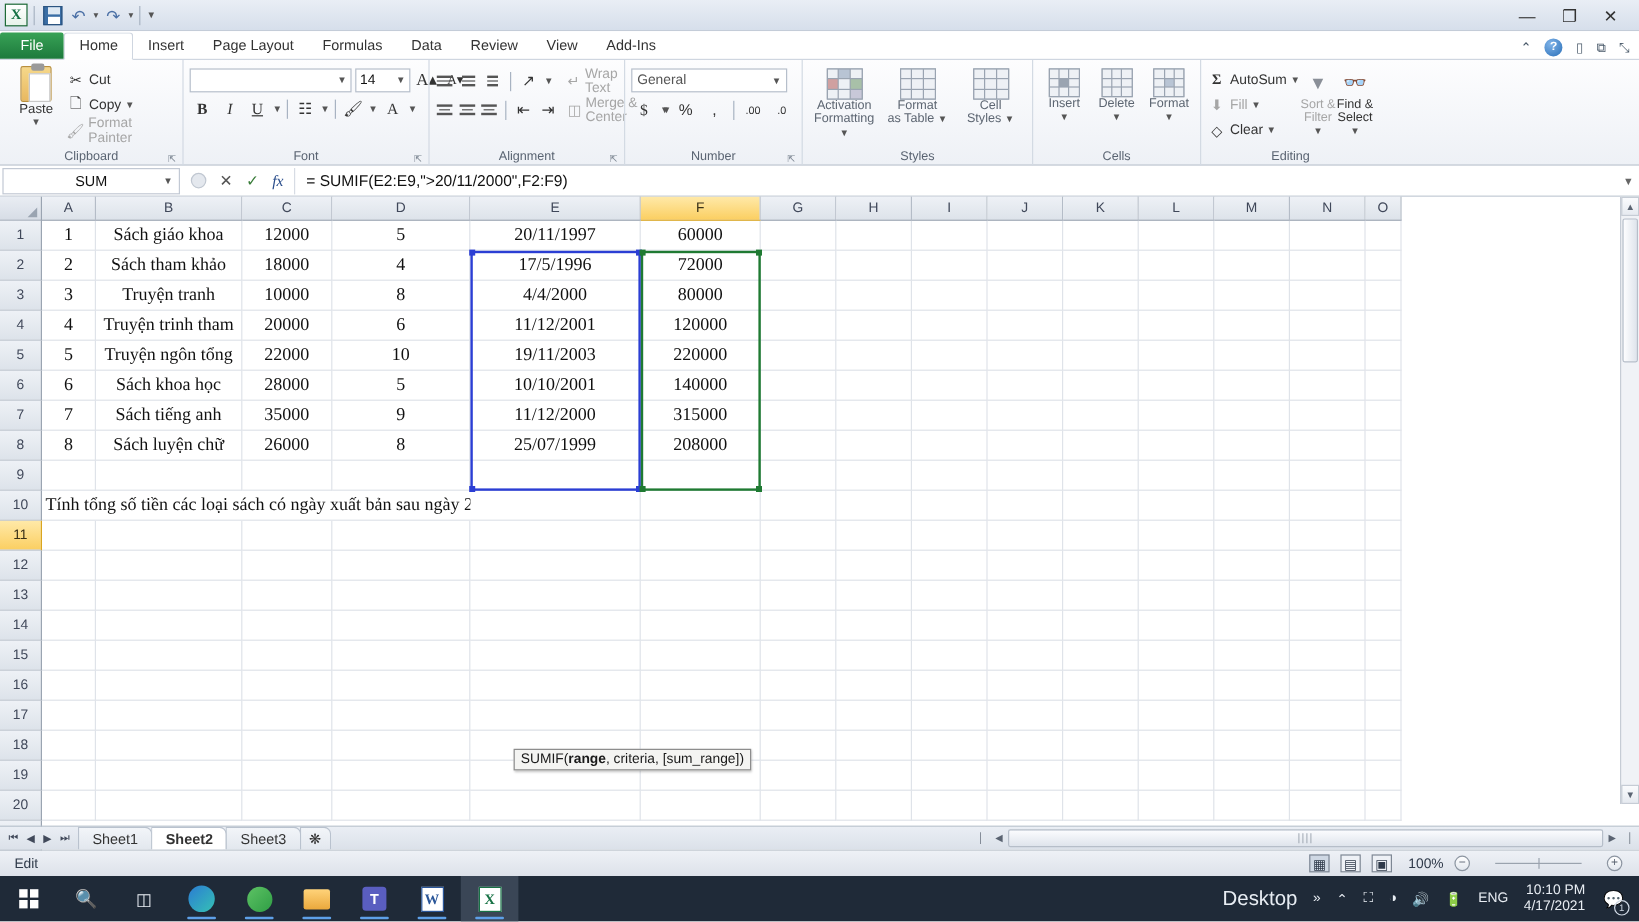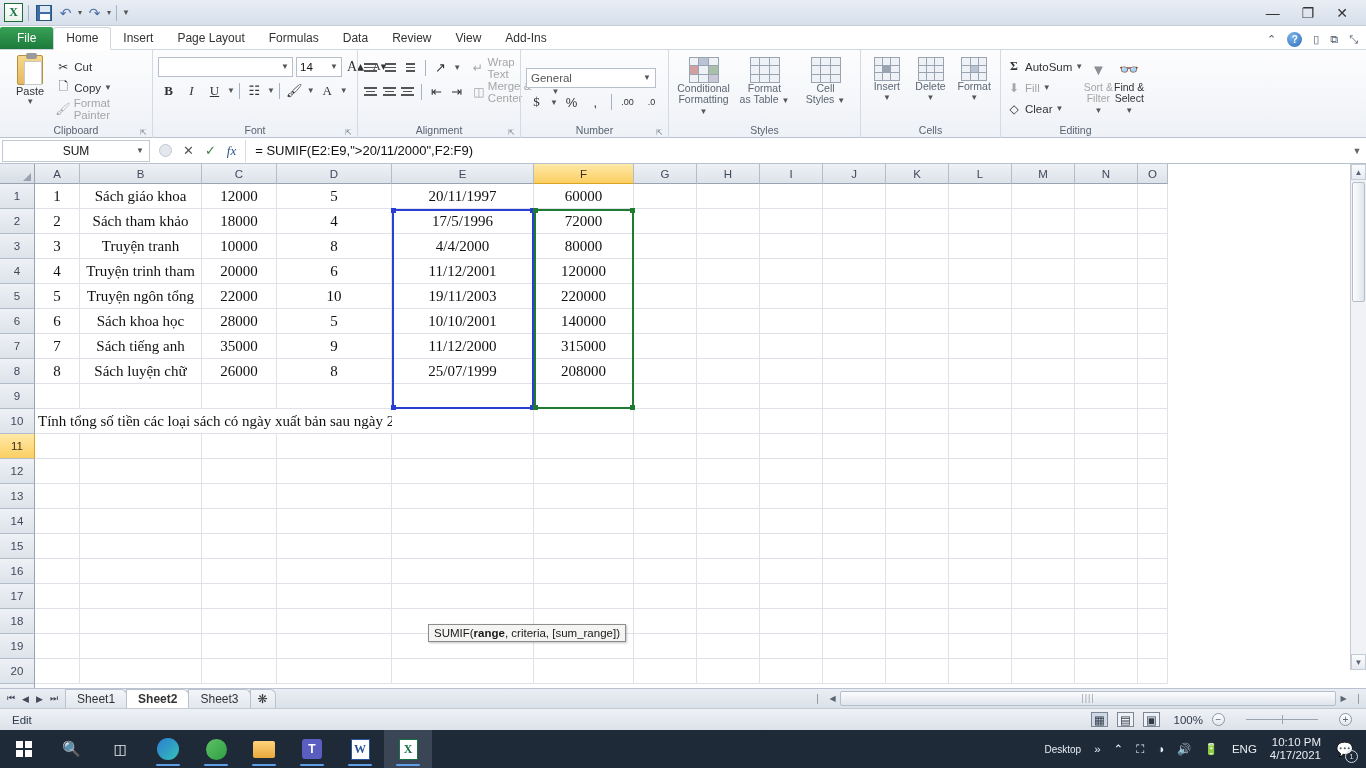--- a/index.html
+++ b/index.html
@@ -133,21 +133,21 @@
 
   
   .taskbar{position:absolute;left:0;top:730px;width:1366px;height:38px;background:#1f2a38;display:flex;align-items:center;color:#e8edf3;}
   .tkitem{width:48px;height:38px;display:flex;align-items:center;justify-content:center;position:relative;}
   .tkitem.run:after{content:"";position:absolute;bottom:2px;left:12px;width:24px;height:2px;background:#5ea0e8;border-radius:1px;}
   .tkitem.active{background:#3a4656;}
   .winlogo{width:16px;height:16px;display:grid;grid-template-columns:1fr 1fr;grid-template-rows:1fr 1fr;gap:2px;}
   .winlogo i{background:#fff;display:block;}
   .tray{margin-left:auto;display:flex;align-items:center;gap:13px;padding-right:10px;font-size:11.5px;}
   .clock{display:flex;flex-direction:column;align-items:flex-end;line-height:13px;font-size:11.5px;}
-  .deskbtn{font-size:10px;}
+  .deskbtn{font-size:17px;}
   .notif{width:22px;height:22px;position:relative;display:flex;align-items:center;justify-content:center;}
   .badge{position:absolute;right:-2px;bottom:-3px;width:13px;height:13px;border-radius:50%;border:1px solid #cfd8e4;color:#cfd8e4;font-size:8px;display:flex;align-items:center;justify-content:center;}
 </style>
 </head>
 <body>
 
 <div class="titlebar">
   <div class="qat">
     <div class="xl-logo">X</div>
     <div class="sep-v"></div>
@@ -301,21 +301,21 @@
           <span>Merge &amp; Center</span>
           <span class="tiny-dd">▼</span>
         </div>
       </div>
     </div>
     <div class="glabel">Alignment</div>
     <div class="dlg">⇱</div>
   </div>
 
   <div class="group" style="width:148px">
-    <div class="gbody" style="flex-direction:column;gap:4px;padding-top:4px;justify-content:center;">
+    <div class="gbody" style="flex-direction:column;gap:4px;padding-top:4px;">
       <div class="numbox">
         <span>General</span>
         <span class="ddarrow">▼</span>
       </div>
       <div style="display:flex;gap:3px;align-items:center;">
         <div class="fbtn serif">$</div>
         <div class="tiny-dd">▼</div>
         <div class="fbtn">%</div>
         <div class="fbtn">,</div>
         <div class="sep-v"></div>
@@ -334,21 +334,21 @@
             <i></i>
             <i style="background:#b8c4d4"></i>
             <i></i>
             <i style="background:#d0a0a0"></i>
             <i></i>
             <i style="background:#a8c0a8"></i>
             <i></i>
             <i></i>
             <i style="background:#c8c8d8"></i>
           </div>
-        <div>Conditional</div>
+        <div>Activation</div>
         <div><span>Formatting</span> <span class="tiny-dd">▼</span></div>
       </div>
       <div class="stylebtn">
         <div class="gridico">
             <i></i>
             <i></i>
             <i></i>
             <i></i>
             <i></i>
             <i></i>

